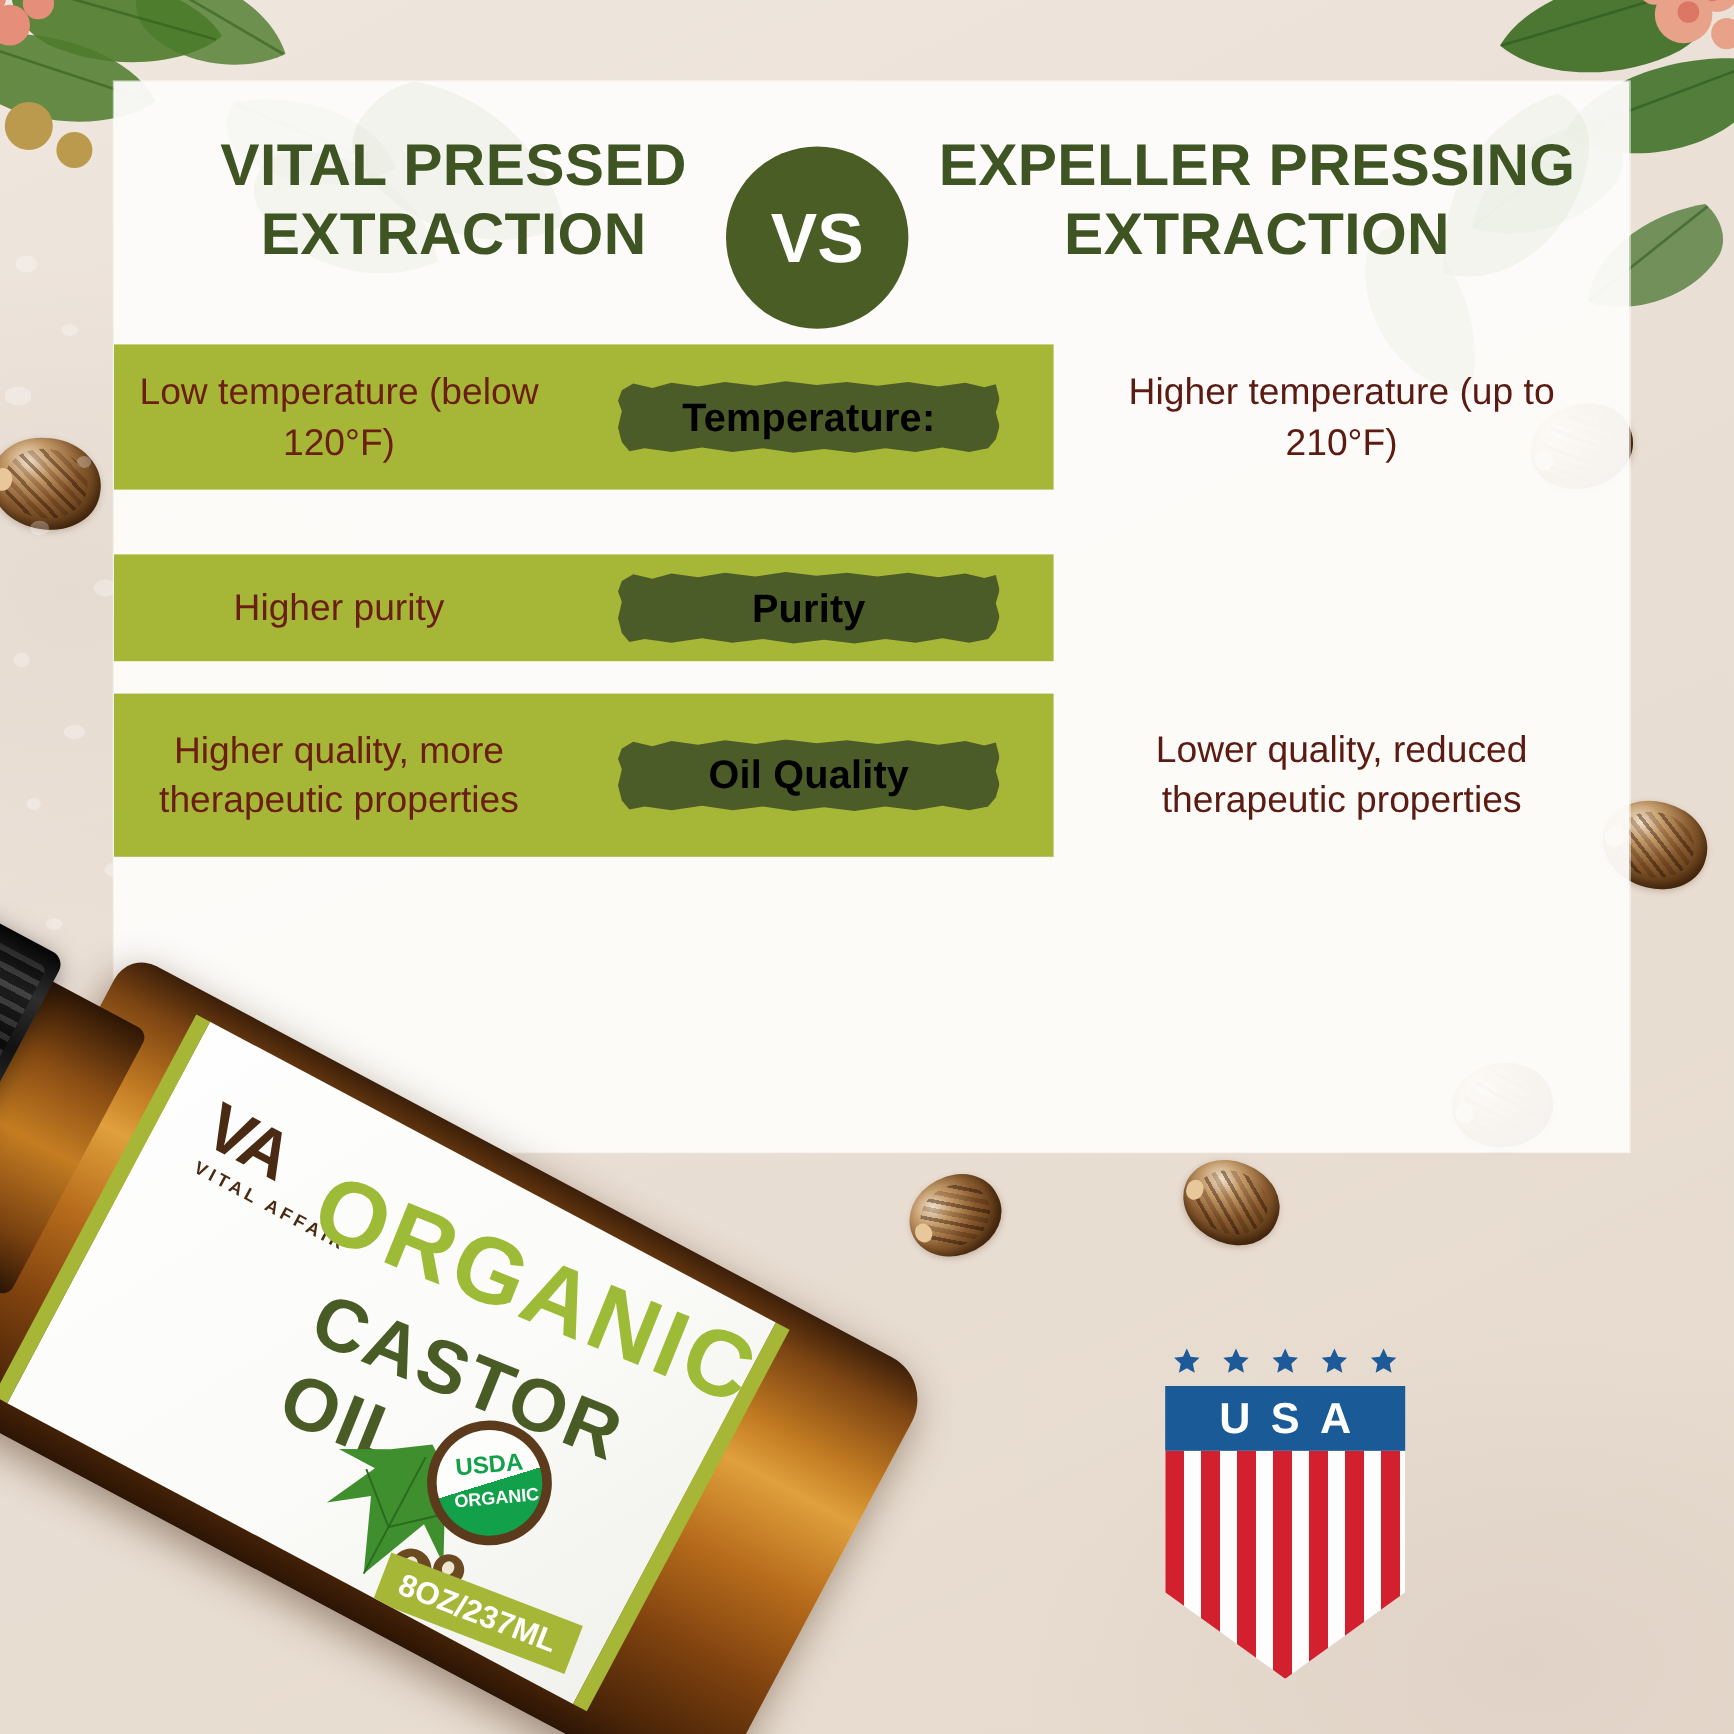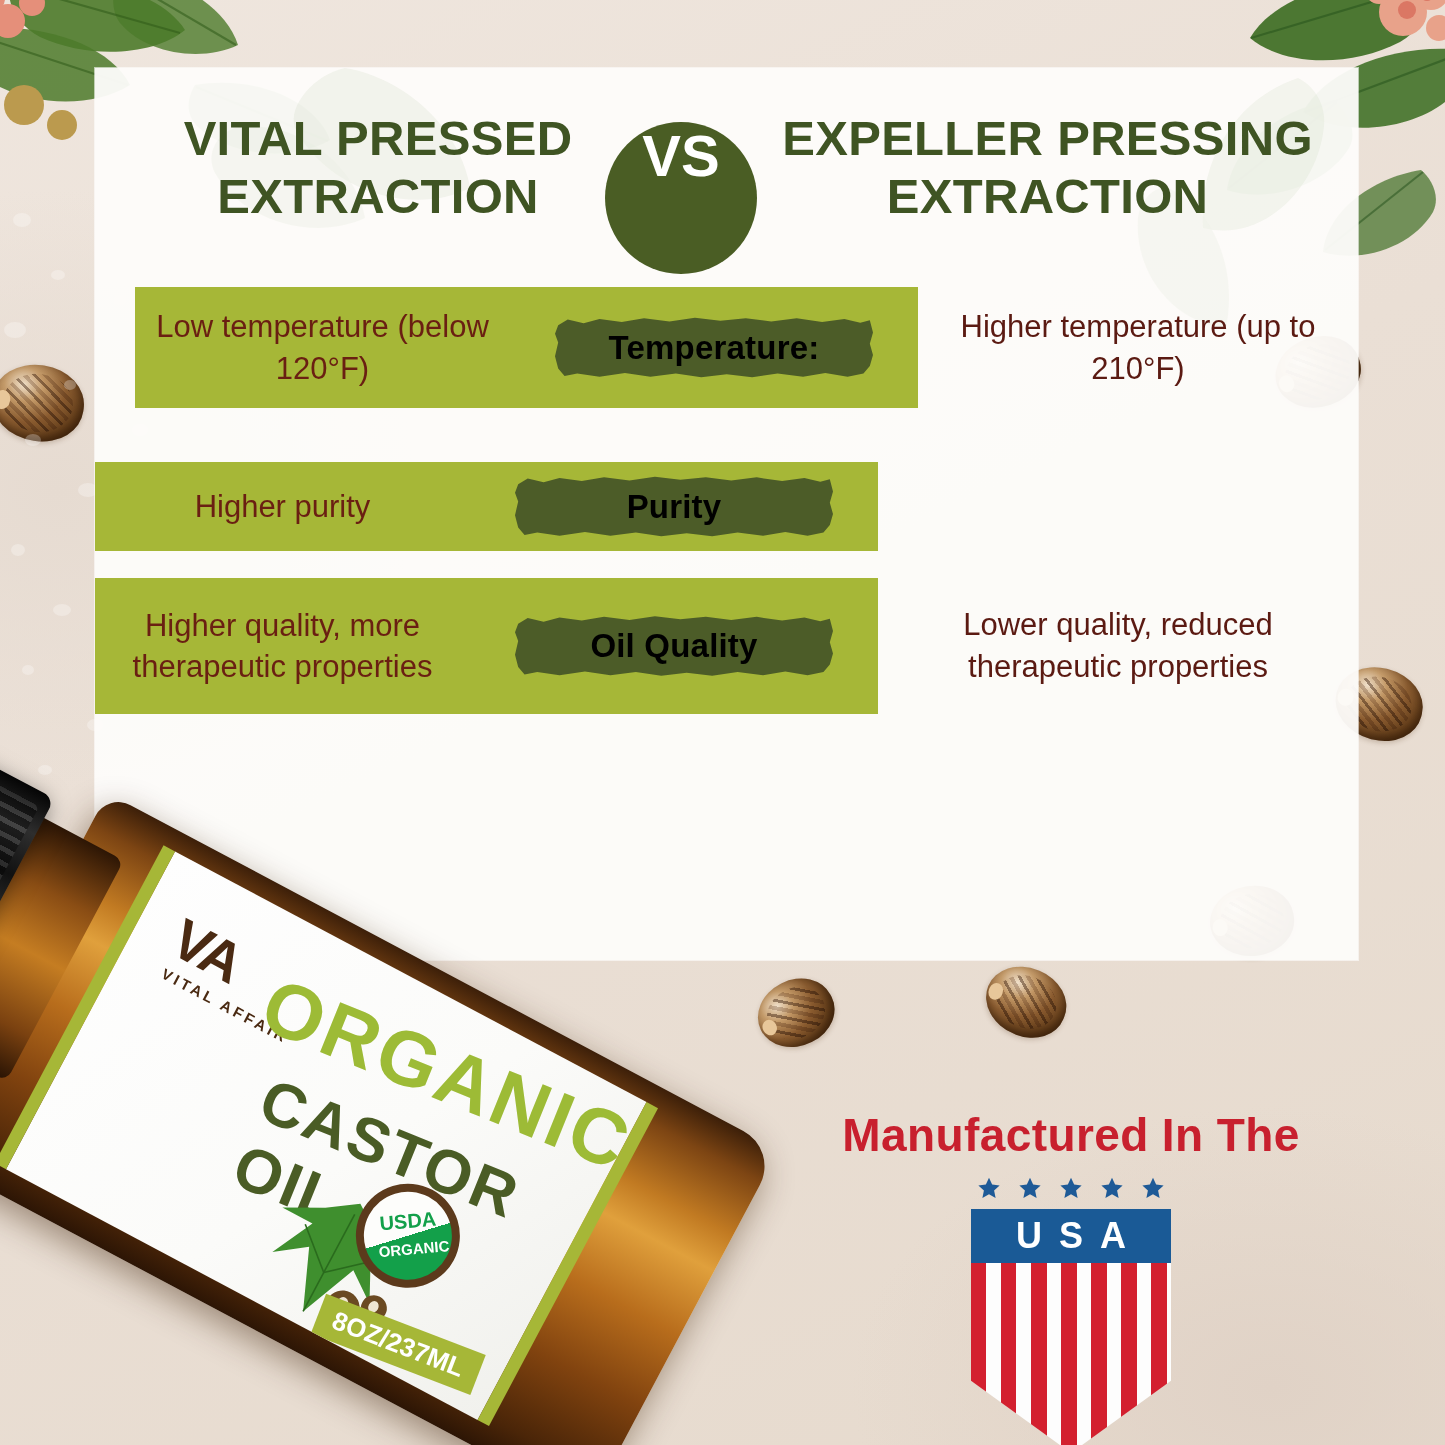--- a/index.html
+++ b/index.html
@@ -101,20 +101,21 @@
   #head-left  { left: 28px;  width: 510px; }
   #head-right { right: 18px; width: 585px; }
 
   #vs-badge {
     position: absolute;
     left: 510px; top: 12px;
     width: 152px; height: 152px;
     border-radius: 50%;
     background: #4a5d24;
     display: flex;
+    align-items: center;
     justify-content: center;
   }
   #vs-badge span {
     color: #ffffff;
     font-weight: 700;
     font-size: 58px;
     letter-spacing: 0px;
   }
 
   
@@ -475,21 +476,21 @@
       <div id="vs-badge">
         <span>VS</span>
       </div>
 
       <div id="head-right" class="head-title">EXPELLER PRESSING EXTRACTION</div>
     </div>
 
     <div id="rows">
 
       <div class="row">
-        <div class="band" style="height:121px;margin-left:40px;">
+        <div class="band" style="height:121px;">
           <div class="band-left">Low temperature (below 120°F)</div>
           <div class="band-mid">
             <div class="brush">
               <span>Temperature:</span>
             </div>
           </div>
         </div>
         <div class="right-col">Higher temperature (up to 210°F)</div>
       </div>
       <div class="gap"></div>
@@ -517,21 +518,20 @@
             </div>
           </div>
         </div>
         <div class="right-col">Lower quality, reduced therapeutic properties</div>
       </div>
 
     </div>
   </div>
 
   <div id="usa-block">
-    <div id="usa-caption">Manufactured In The</div>
     <div id="usa-shield">
       <div id="usa-stars">
         <svg width="26" height="26" viewBox="0 0 24 24">
             <path fill="#1e5a97" d="M12 1.6l2.9 6.3 6.9.8-5.1 4.7 1.4 6.8L12 16.8 5.9 20.2l1.4-6.8L2.2 8.7l6.9-.8z"></path>
           </svg>
         <svg width="26" height="26" viewBox="0 0 24 24">
             <path fill="#1e5a97" d="M12 1.6l2.9 6.3 6.9.8-5.1 4.7 1.4 6.8L12 16.8 5.9 20.2l1.4-6.8L2.2 8.7l6.9-.8z"></path>
           </svg>
         <svg width="26" height="26" viewBox="0 0 24 24">
             <path fill="#1e5a97" d="M12 1.6l2.9 6.3 6.9.8-5.1 4.7 1.4 6.8L12 16.8 5.9 20.2l1.4-6.8L2.2 8.7l6.9-.8z"></path>

